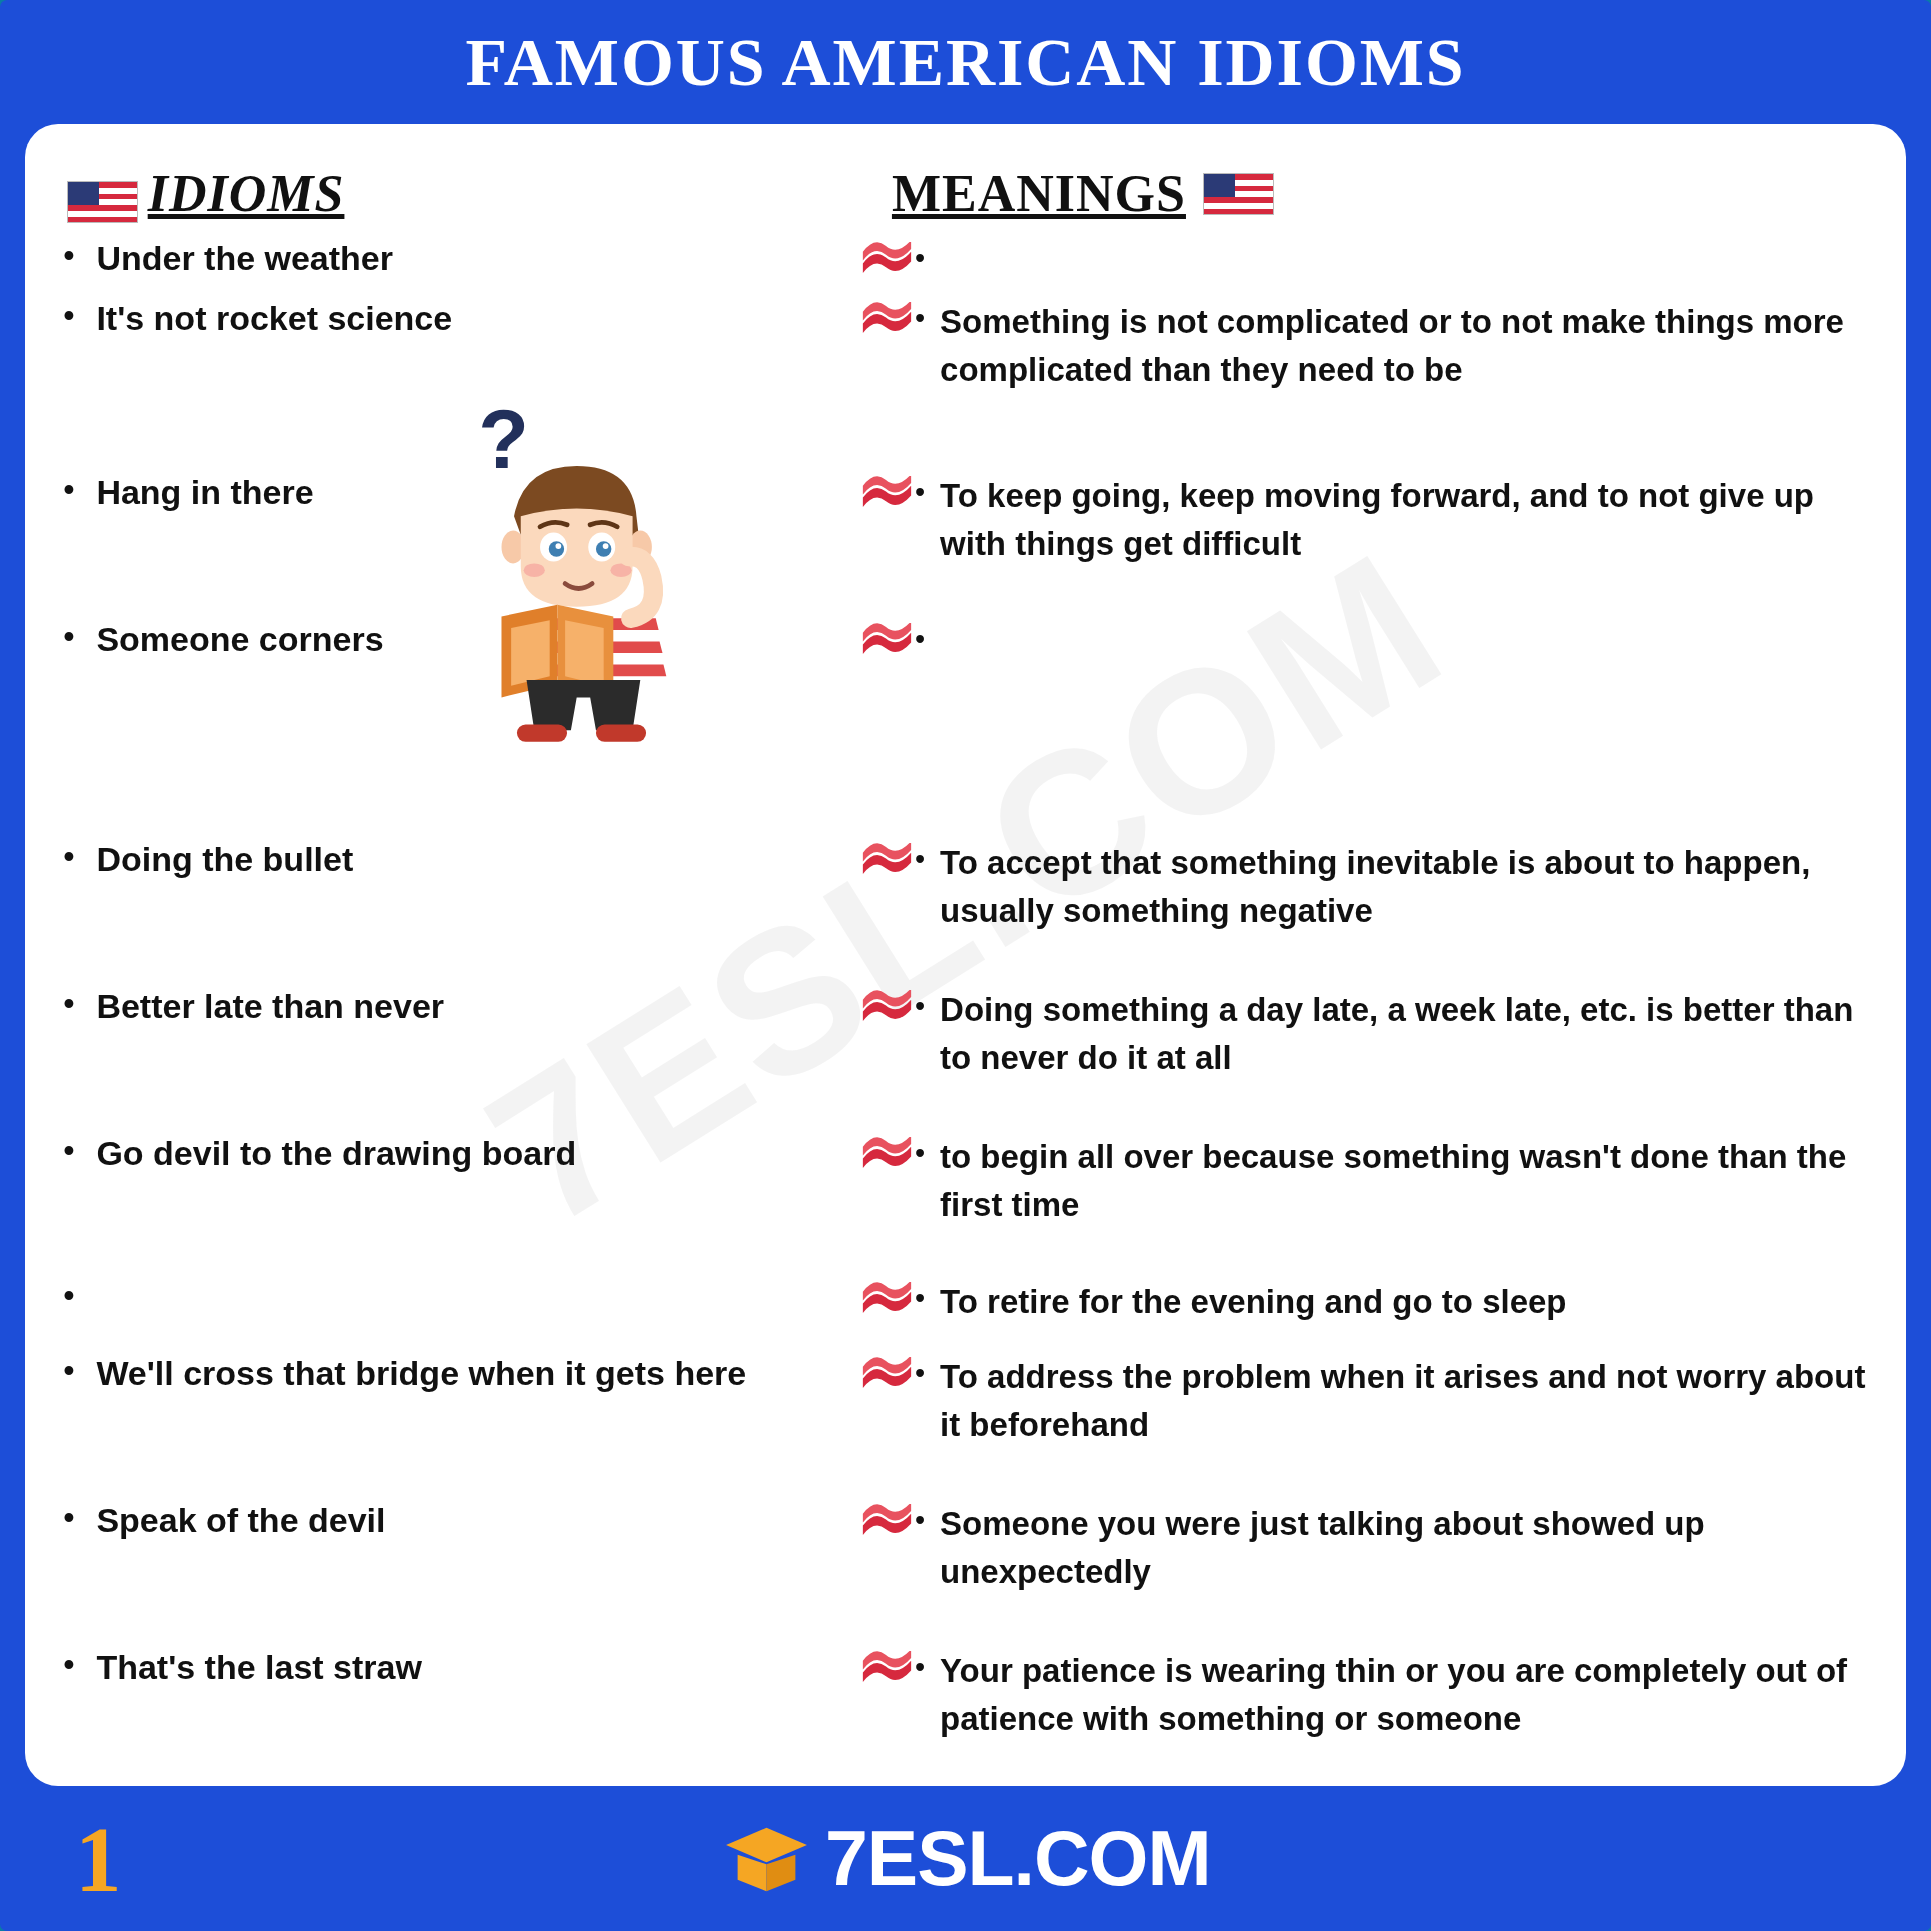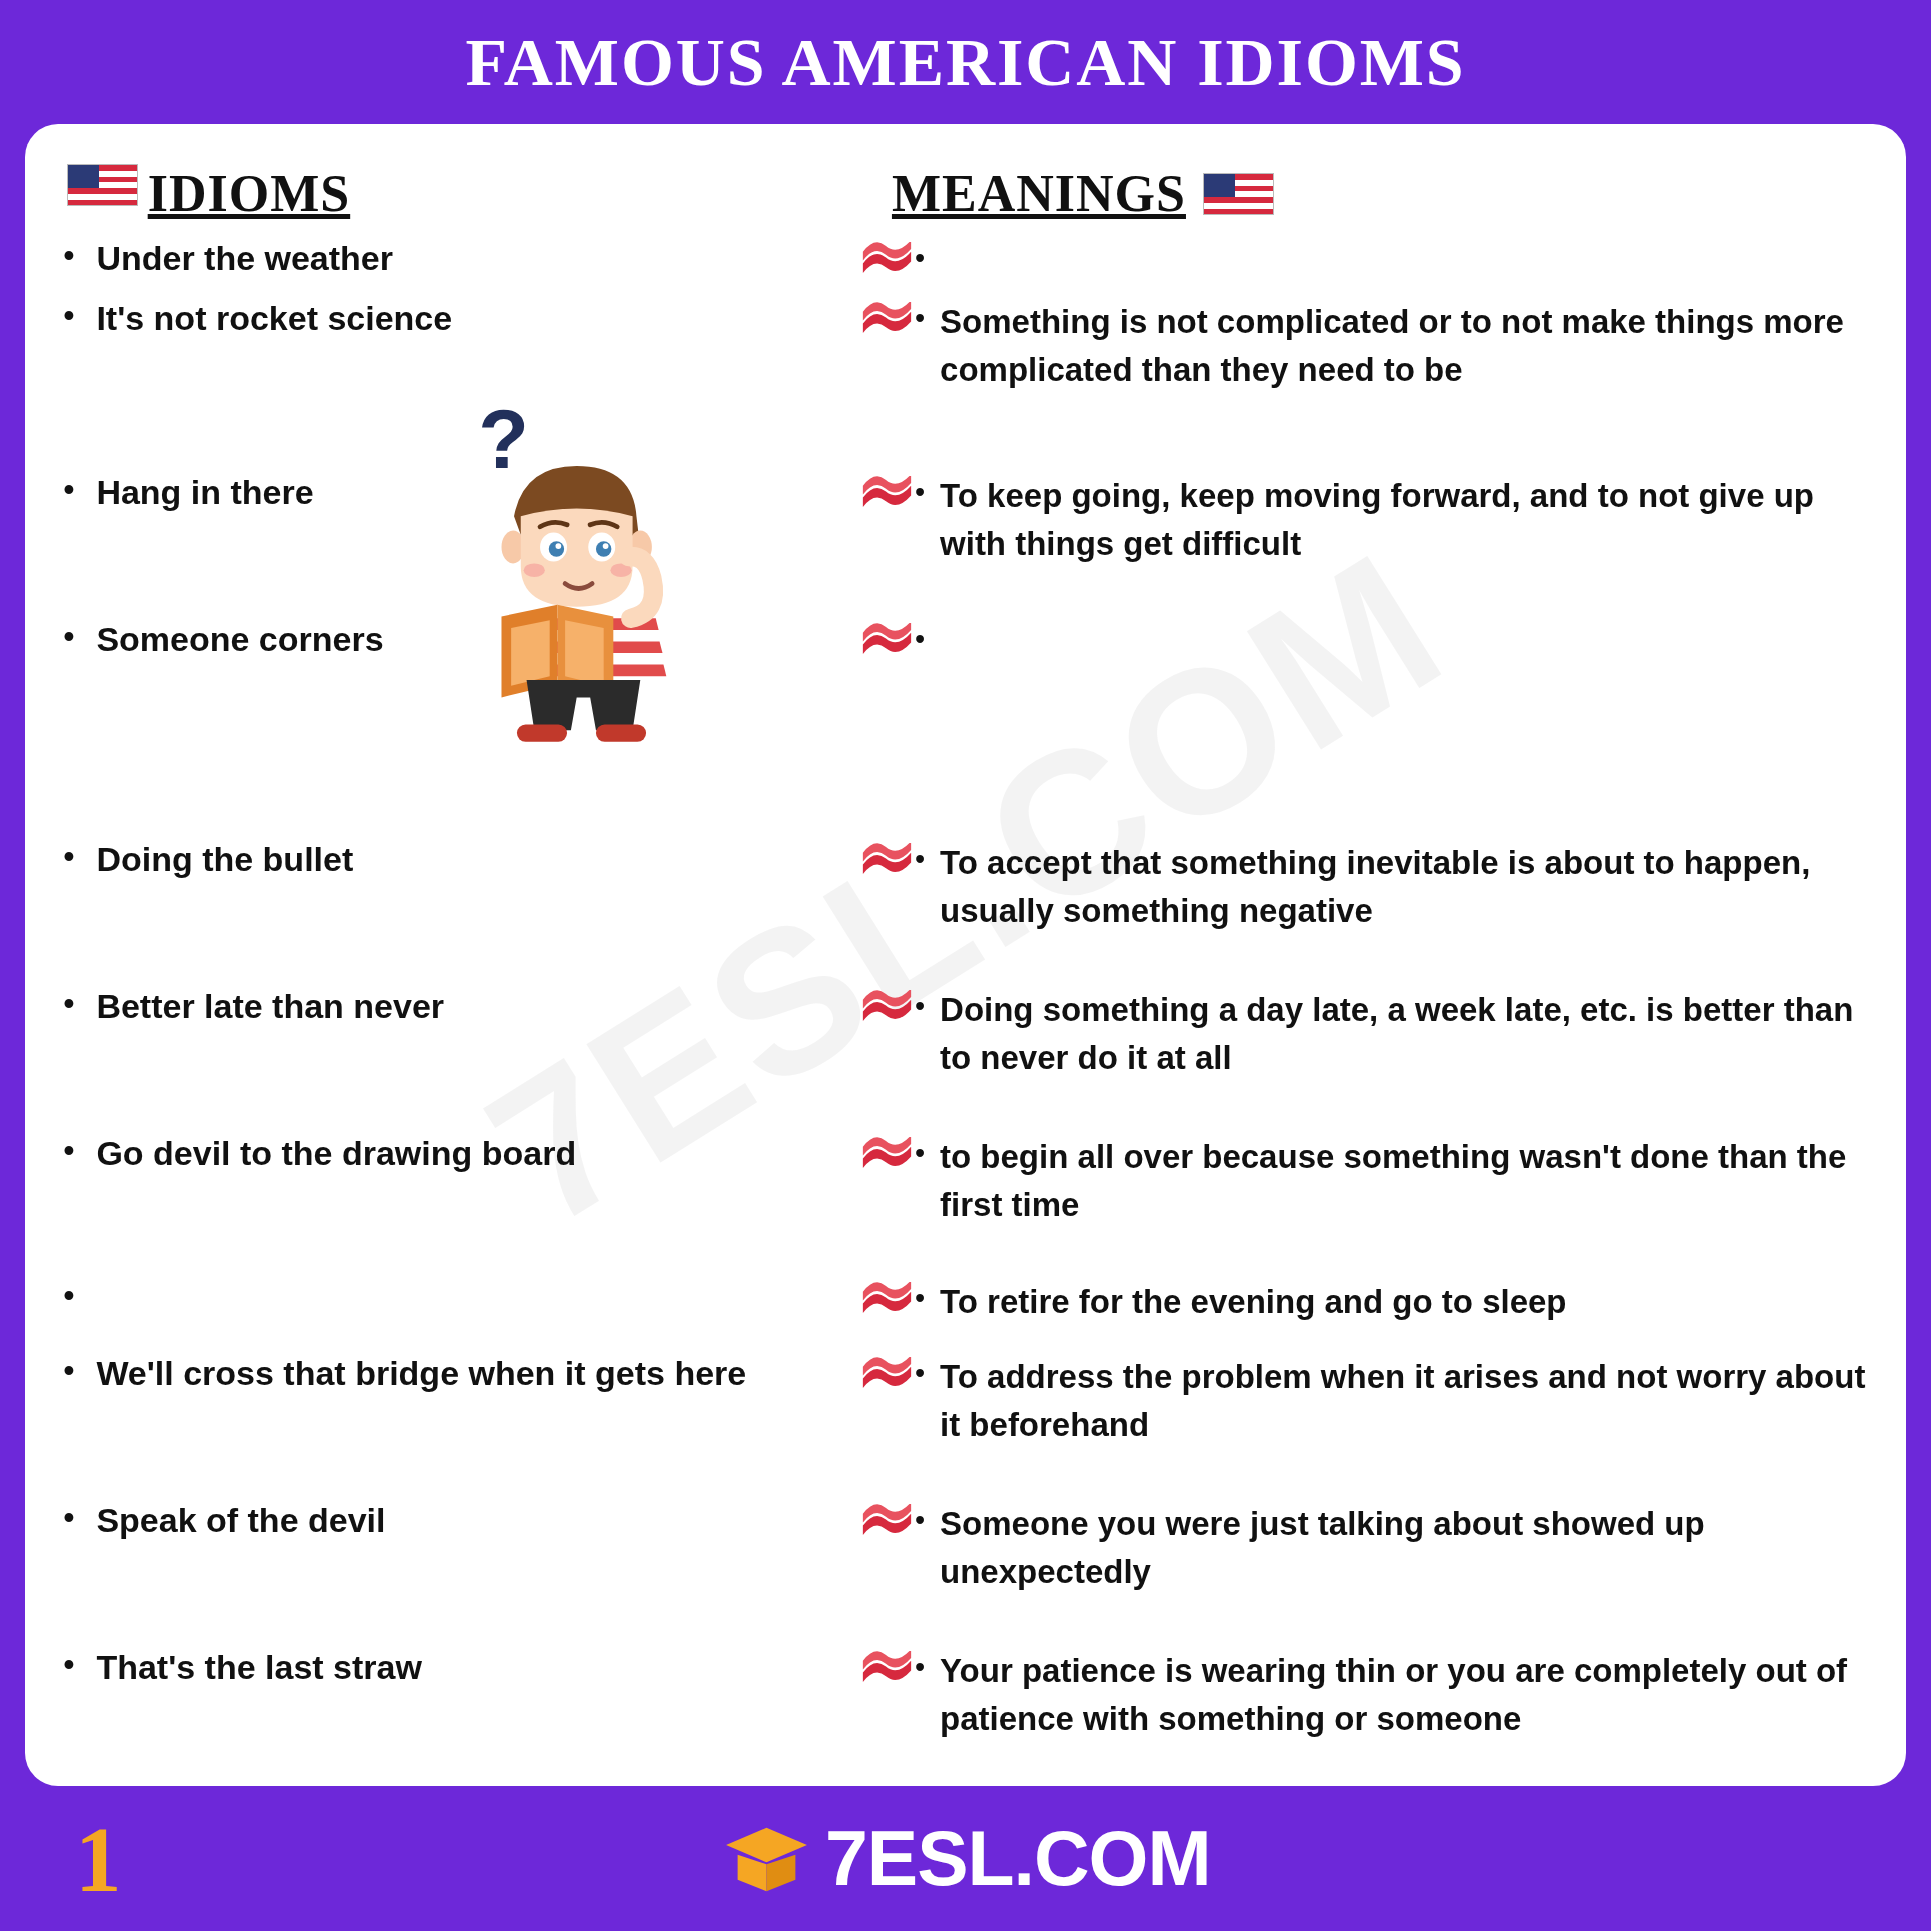--- a/index.html
+++ b/index.html
@@ -10,24 +10,25 @@
     width: 1931px;
     height: 1931px;
     background: #0a7ca6;
     font-family: "Liberation Sans", sans-serif;
     overflow: hidden;
   }
   .poster {
     position: relative;
     width: 1931px;
     height: 1931px;
-    background: #6d28d9;
+    background: #1d4ed8;
     box-sizing: border-box;
     display: flex;
     flex-direction: column;
+    border-radius: 7px;
   }
   .title-bar {
     height: 124px;
     display: flex;
     align-items: center;
     justify-content: center;
     flex: 0 0 auto;
   }
   .title-bar h1 {
     margin: 0;
@@ -64,23 +65,24 @@
   .headers {
     display: flex;
     align-items: center;
     position: relative;
     z-index: 2;
     height: 89px;
   }
   .head-left {
     width: 46%;
     display: flex;
-    align-items: flex-start;
+    align-items: flex-end;
     padding-left: 21px;
     box-sizing: border-box;
+    font-style: italic;
   }
   .head-right {
     width: 54%;
     display: flex;
     align-items: center;
     justify-content: flex-start;
     gap: 13.5px;
     box-sizing: border-box;
     padding-right: 58px;
   }

